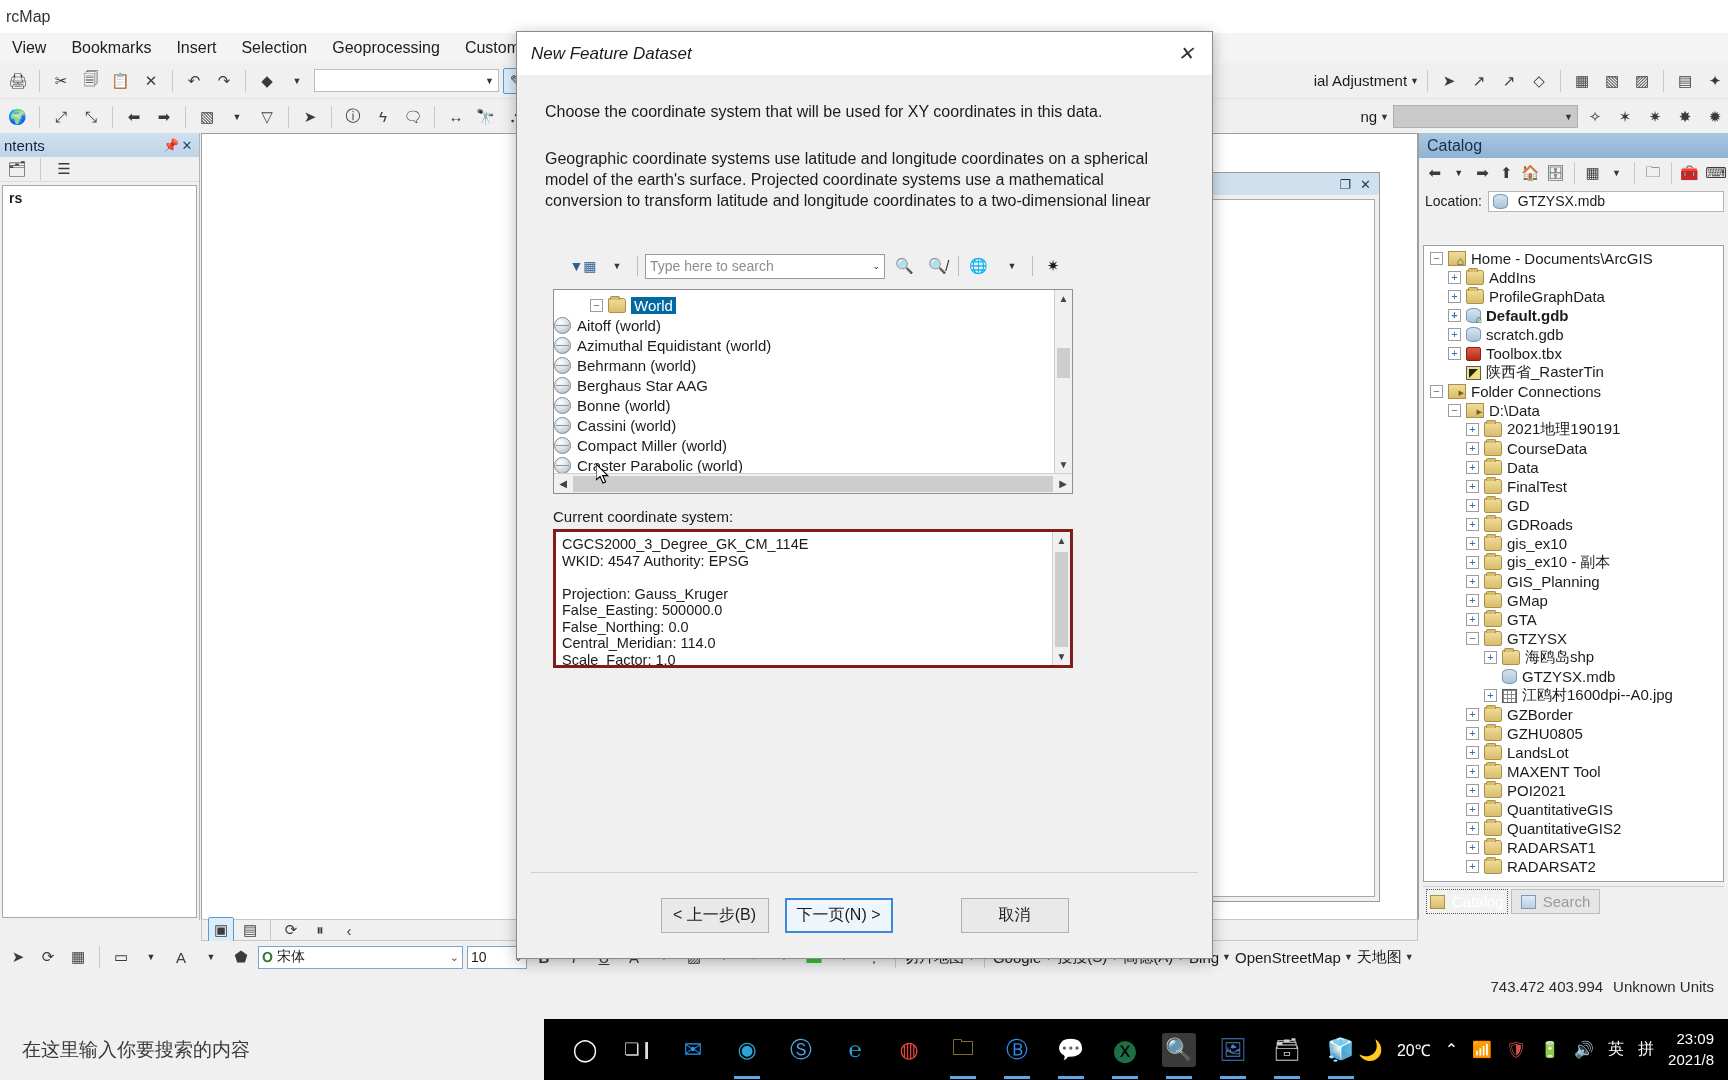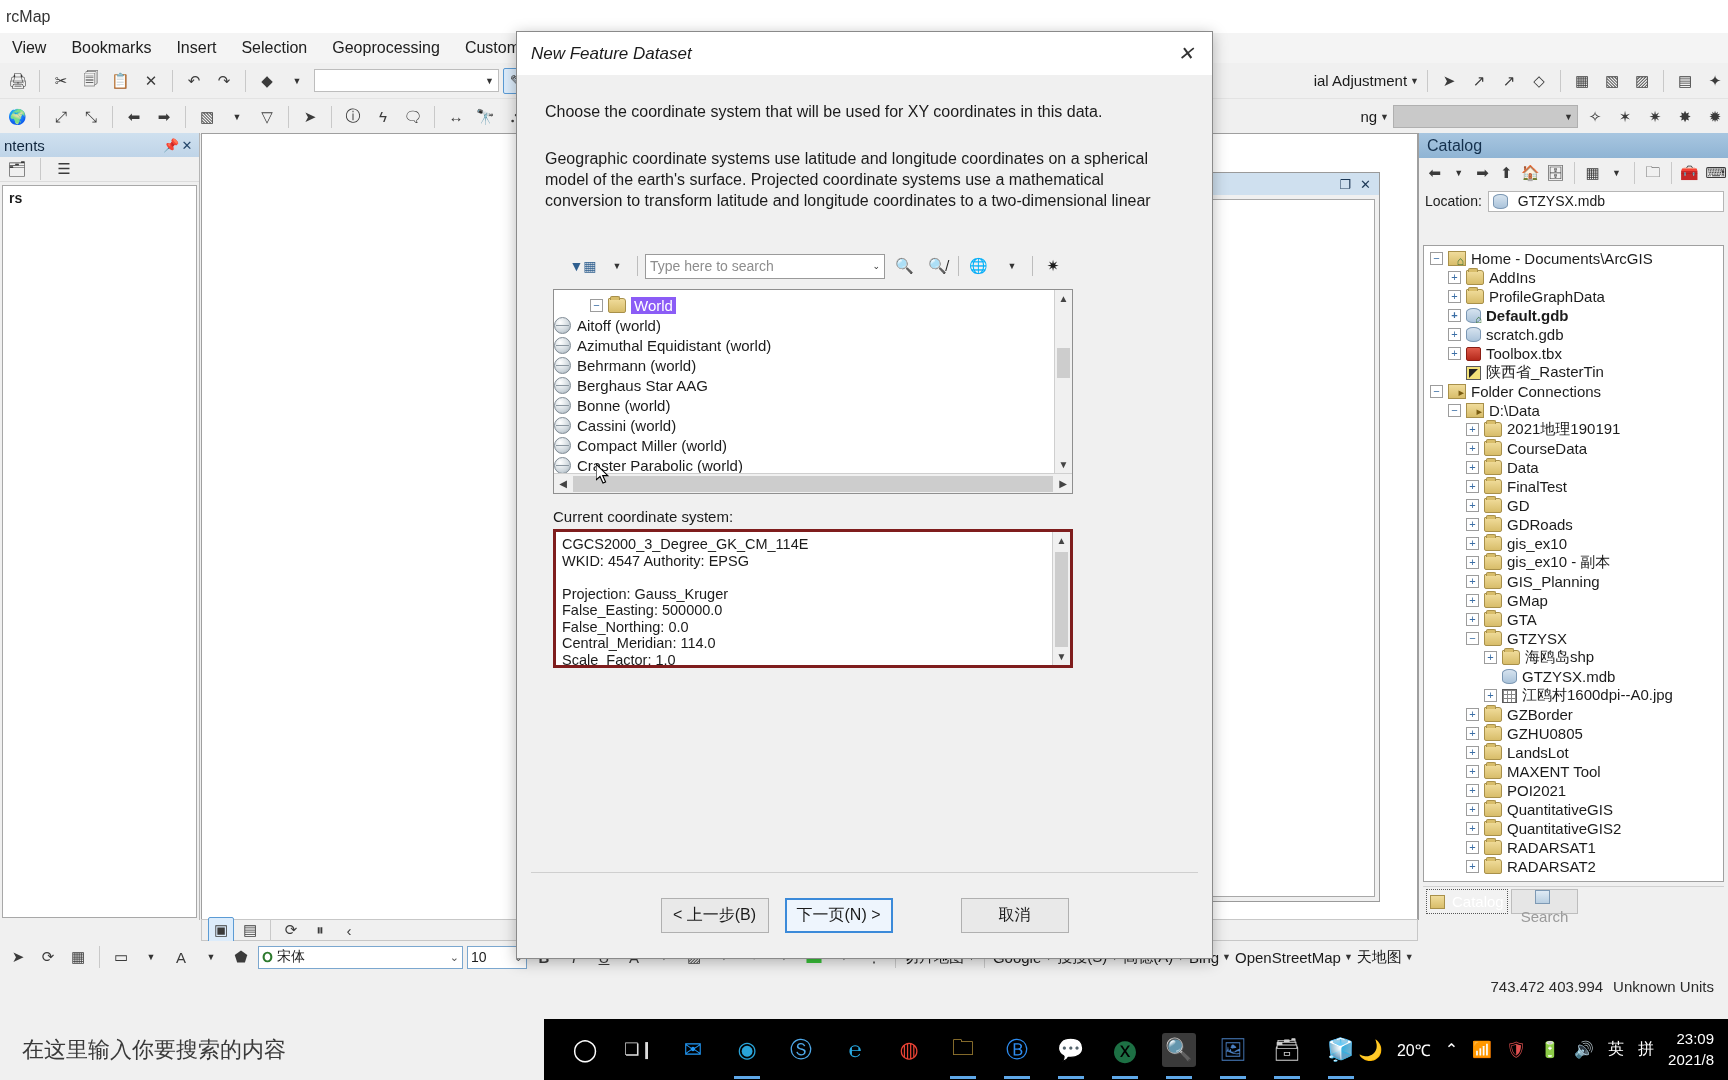--- a/index.html
+++ b/index.html
@@ -50,21 +50,21 @@
   
   #catalog { position:absolute; right:0; top:133px; width:310px; bottom:99px; background:#f0f0f0; border-left:1px solid #9f9f9f; }
   #catalog .cathdr { height:25px; background:linear-gradient(#a8c6e0,#8fb4d4); display:flex; align-items:center; padding-left:8px; font-size:16px; color:#14304d; }
   #catalog .cattools { height:30px; display:flex; align-items:center; gap:4px; padding-left:6px; }
   #catalog .locrow { height:26px; display:flex; align-items:center; gap:6px; padding-left:6px; font-size:14px; }
   #catalog .locbox { flex:1; height:21px; background:#fff; border:1px solid #b6b6b6; display:flex; align-items:center; gap:5px; padding-left:4px; font-size:14px; margin-right:4px; }
   #catalog .cattree { position:absolute; left:4px; right:4px; top:112px; bottom:38px; background:#fff; border:1px solid #a0a0a0; overflow:hidden; padding-top:3px; }
   #catalog .cattabs { position:absolute; left:4px; right:4px; bottom:4px; height:30px; display:flex; align-items:center; gap:3px; padding-left:3px; background:#f0f0f0; border-top:1px solid #d0d0d0;}
   .cattab { height:25px; display:flex; align-items:center; gap:4px; padding:0 9px; font-size:15px; background:#e6e6e6; border:1px solid #bdbdbd; }
   .cattab.sel { background:#f2f2f2; border:1px dotted #555; }
-  .cattab.dim { color:#9a9a9a;flex-direction:column; }
+  .cattab.dim { color:#9a9a9a; }
 
   .trow { display:flex; align-items:center; height:19px; font-size:15px; white-space:nowrap; color:#1b1b1b; }
   .trow.bold { font-weight:bold; }
   .plus { width:13px; height:13px; border:1px solid #9c9c9c; background:#fff; color:#3b6ea5; font-size:11px; line-height:11px; text-align:center; margin-right:5px; flex:none; }
   .noplus { width:13px; margin-right:5px; flex:none; }
 
   
   .ico { width:18px; height:15px; margin-right:5px; flex:none; position:relative; }
   .ico.folder { background:linear-gradient(#f0dc9b,#d8bd6a); border:1px solid #a8904a; border-radius:1px 3px 2px 2px; }
   .ico.folder:before { content:""; position:absolute; left:1px; top:-3px; width:8px; height:3px; background:#d8bd6a; border:1px solid #a8904a; border-bottom:none; border-radius:2px 2px 0 0;}
@@ -85,21 +85,21 @@
   
   #dataframebar { position:absolute; left:201px; right:310px; bottom:78px; height:22px; background:#f0f0f0; display:flex; align-items:center; gap:3px; padding-left:6px; border:1px solid #c7c7c7; }
   #drawbar { position:absolute; left:0; right:0; bottom:46px; height:32px; background:#f0f0f0; display:flex; align-items:center; gap:4px; padding-left:5px; }
   .fontbox { width:205px; height:23px; background:#fff; border:1px solid #7ba7cf; display:flex; align-items:center; padding:0 3px; font-size:14px; gap:4px; }
   .sizebox { width:60px; height:23px; background:#fff; border:1px solid #7ba7cf; display:flex; align-items:center; padding:0 3px; font-size:14px; }
   .ddl { flex:1; text-align:right; color:#555; font-size:11px; }
   #statusbar { position:absolute; left:0; right:0; bottom:19px; height:27px; background:#f0f0f0; display:flex; align-items:center; justify-content:flex-end; padding-right:14px; font-size:15px; color:#2b2b2b; }
 
   
   #taskbar { position:absolute; left:0; bottom:0; width:1728px; height:61px; background:#000; display:flex; align-items:center; }
-  #startsearch { width:745px; height:61px; background:#f0f0f0; display:flex; align-items:center; padding-left:22px; font-size:22px; color:#3a3a3a; }
+  #startsearch { width:745px; height:61px; background:#f0f0f0; display:flex; align-items:center; padding-left:22px; font-size:19px; color:#3a3a3a; }
   .tbicons { display:flex; align-items:center; gap:20px; padding-left:24px; }
   .tbicon { width:34px; height:34px; display:flex; align-items:center; justify-content:center; font-size:22px; border-radius:3px; position:relative; }
   .tbicon.act:after { content:""; position:absolute; left:4px; right:4px; bottom:-12px; height:3px; background:#5fa8e8; }
   .tbicon.running { background:#3a3a3a; }
   #tray { margin-left:auto; display:flex; align-items:center; gap:14px; padding-right:14px; color:#fff; font-size:16px;}
   #clock { display:flex; flex-direction:column; align-items:flex-end; font-size:15px; line-height:1.35; color:#fff; }
 
   
   #dialog { position:absolute; left:516px; top:31px; width:697px; height:928px; background:#f0f0f0; border:1px solid #8a8a8a; box-shadow:0 3px 14px rgba(0,0,0,.28); }
   #dialog .dlghdr { height:43px; background:#fff; display:flex; align-items:center; padding:0 6px 0 14px;font-style:italic; }
@@ -116,21 +116,21 @@
   .rbtn { width:26px; height:25px; display:flex; align-items:center; justify-content:center; font-size:15px; }
 
   .treebox { margin:10px 0 0 8px; width:520px; height:205px; background:#fff; border:1px solid #8f8f8f; position:relative; overflow:hidden; }
   .treeinner { position:absolute; left:0; top:0; right:18px; bottom:20px; padding-top:5px; overflow:hidden; }
   .crow { display:flex; align-items:center; height:20px; font-size:15px; white-space:nowrap; }
   .crow.root { padding-left:36px; }
   .globe { width:17px; height:17px; margin-right:6px; border-radius:50%;
      background:radial-gradient(circle at 35% 30%, #ffffff, #cfd7dd 60%, #9aa7b1);
      border:1px solid #7f8b95; flex:none; position:relative;}
   .globe:after { content:""; position:absolute; left:1px; top:7px; width:13px; height:1px; background:#8b97a1;}
-  .sel { background:#8b5cf6; color:#fff; padding:0 3px; }
+  .sel { background:#0369a1; color:#fff; padding:0 3px; }
   .vscroll { position:absolute; right:0; top:0; width:18px; bottom:20px; background:#f0f0f0; border-left:1px solid #cfcfcf; }
   .vscroll .arr { height:17px; display:flex; align-items:center; justify-content:center; font-size:10px; color:#444; background:#f0f0f0;}
   .vscroll .thumb { position:absolute; left:2px; right:2px; top:58px; height:30px; background:#cdcdcd; }
   .hscroll { position:absolute; left:0; right:0; bottom:0; height:20px; background:#f0f0f0; border-top:1px solid #cfcfcf; display:flex; align-items:center; }
   .hscroll .arr { width:18px; text-align:center; font-size:10px; color:#444;}
   .hscroll .thumb { flex:1; height:16px; background:#cdcdcd; margin:0 1px;}
 
   .ccslabel { margin:14px 0 4px 8px; font-size:15px; }
   .ccsbox { margin-left:8px; width:520px; height:139px; background:#fff; border:3px solid #7f1d1d; position:relative; overflow:hidden; }
   .ccsinner { position:absolute; left:6px; top:4px; right:20px; bottom:2px; font-size:14.5px; line-height:16.5px; white-space:pre-wrap; }

